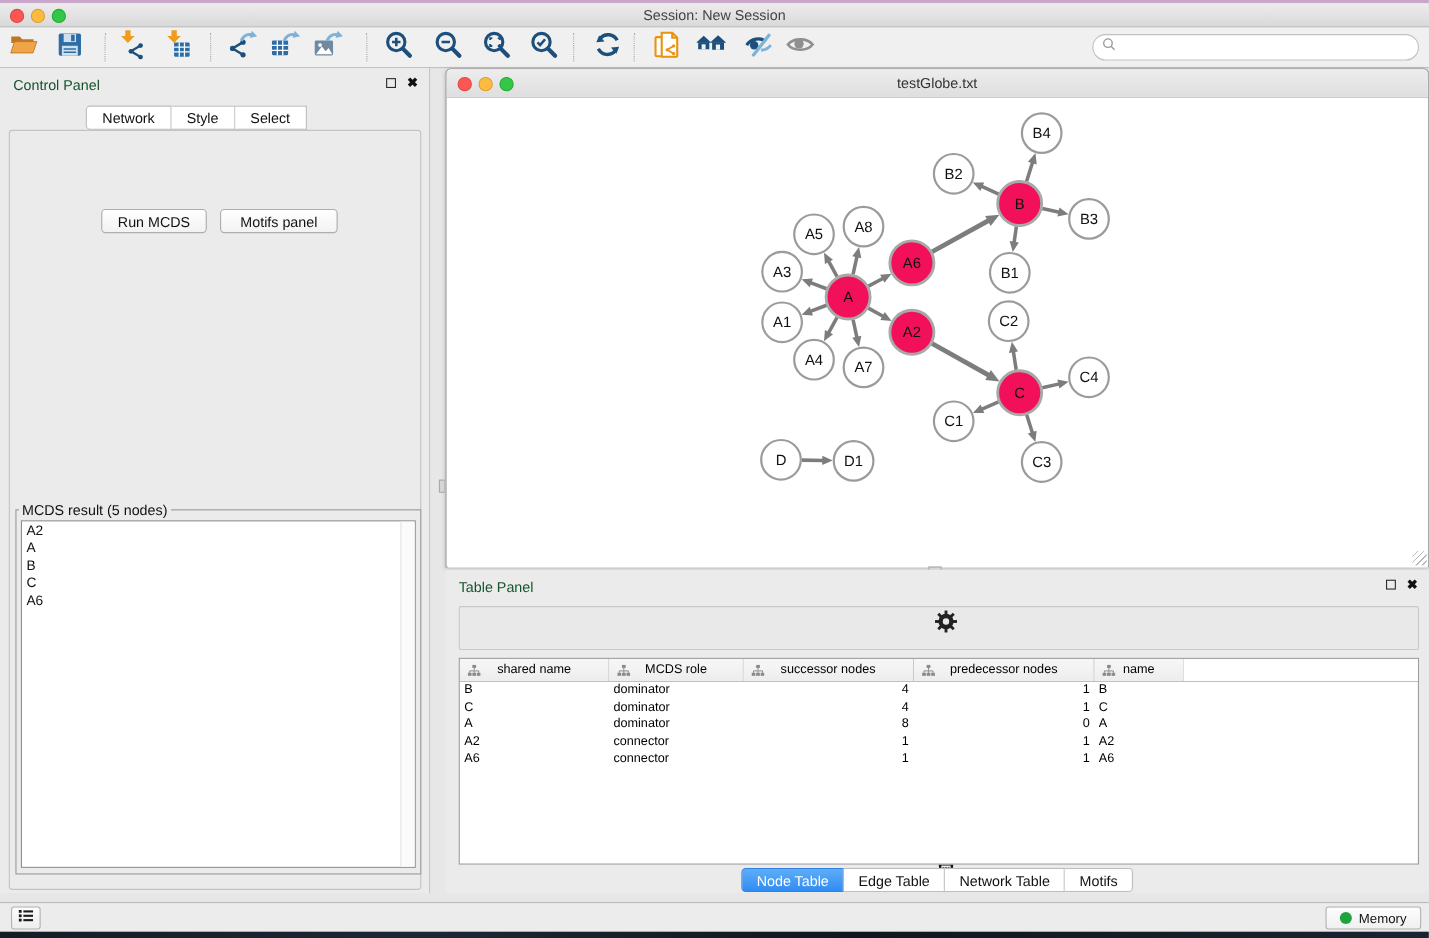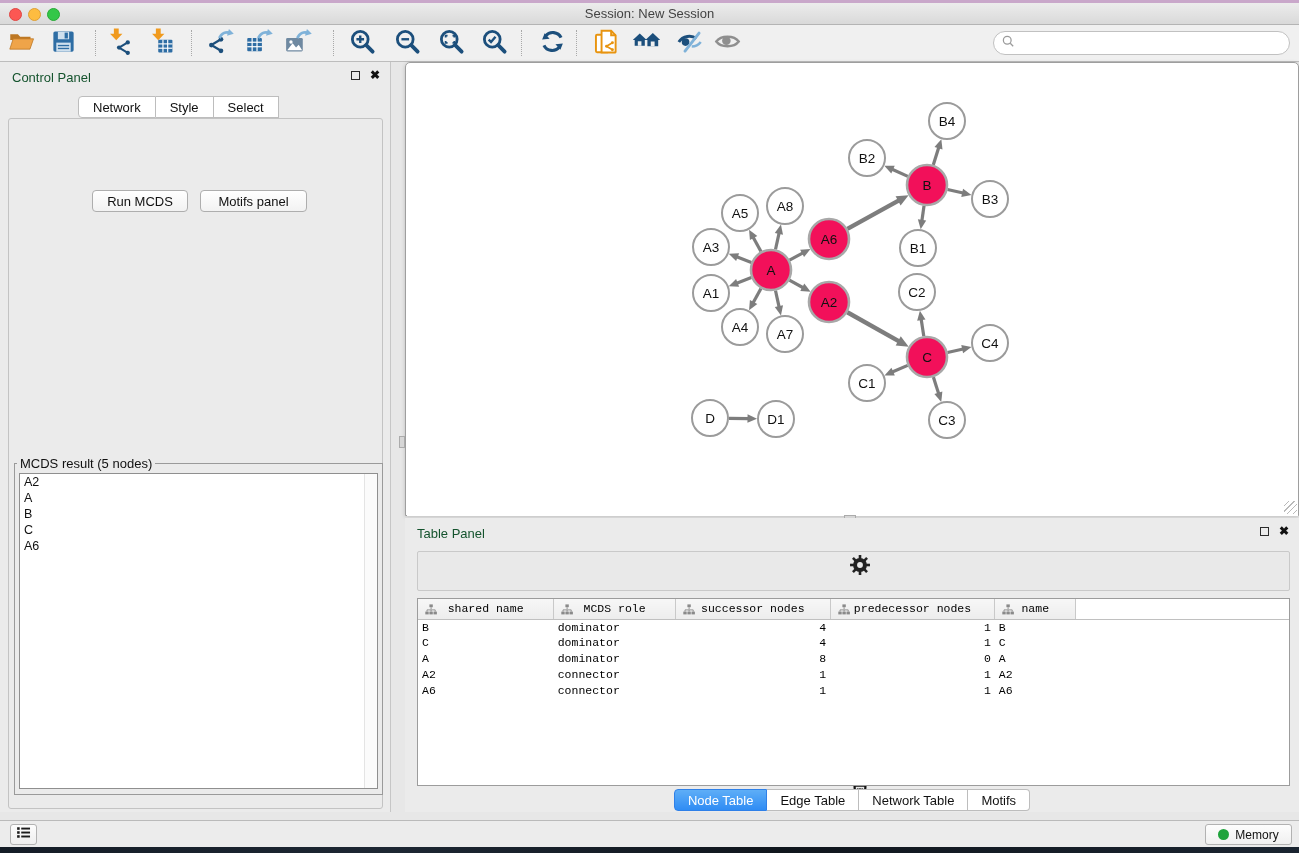--- a/index.html
+++ b/index.html
@@ -66,21 +66,21 @@
   .hscroll-stub { position:absolute; left:438px; bottom:-6px; width:12px; height:6px; background:#d6d6d6; border:1px solid #ababab; }
   .resize-grip { position:absolute; right:1px; bottom:1px; width:13px; height:13px;
     background:repeating-linear-gradient(135deg, transparent 0 3px, #b9b9b9 3px 4px); }
 
   
   .tpanel { position:absolute; left:405px; top:518px; width:894px; height:294px; background:#ebebeb; }
   .tp-toolbar { position:absolute; left:12px; top:33px; width:873px; height:40px; background:#e9e9e9; border:1px solid #c9c9c9; border-radius:2px; display:flex; align-items:center; padding-left:12px; gap:15px;flex-direction:column; }
   .tp-btn { width:30px; height:30px; display:flex; align-items:center; justify-content:center; }
   .fx-label { font-family:"DejaVu Serif", serif; font-style:italic; font-size:17px; color:#9a9a9a; }
   .ntable-wrap { position:absolute; left:12px; top:80px; width:873px; height:188px; background:#fff; border:1px solid #9c9c9c; overflow:hidden; }
-  table.ntable { border-collapse:collapse; table-layout:fixed; font-size:11.5px; color:#000;font-family:Liberation Mono, monospace; }
+  table.ntable { border-collapse:collapse; table-layout:fixed; font-size:11.5px; color:#000; }
   table.ntable th { height:20px; background:linear-gradient(#f7f7f7,#ededed); border-right:1px solid #c9c9c9; border-bottom:1px solid #c0c0c0; font-weight:normal; font-size:11.5px; position:relative; text-align:center; }
   table.ntable th .h-icon { position:absolute; left:7px; top:5px; }
   table.ntable td { height:15.8px; padding:0 4px; overflow:hidden; white-space:nowrap; }
   td.al { text-align:left; padding-left:8px; }
   td.ar { text-align:right; padding-right:14px; }
   td.ar2 { text-align:right; padding-right:8px; }
 
   .tp-tabs { position:absolute; left:0; width:100%; top:271px; display:flex; justify-content:center; }
   .tp-tab { height:22px; padding:0 13px; background:#fff; border:1px solid #bdbdbd; border-left:none; font-size:13px; color:#111; display:flex; align-items:center; }
   .tp-tab:first-child { border-left:1px solid #bdbdbd; border-radius:4px 0 0 4px; }
@@ -320,20 +320,28 @@
       <div class="result-item">A2</div>
           <div class="result-item">A</div>
           <div class="result-item">B</div>
           <div class="result-item">C</div>
           <div class="result-item">A6</div>
         </div>
     </fieldset>
   </div>
 
   <div class="netwin">
+    <div class="win-titlebar">
+      <div class="lights">
+        <div class="light red"></div>
+        <div class="light yellow"></div>
+        <div class="light green"></div>
+      </div>
+      <div class="win-title">testGlobe.txt</div>
+    </div>
     <svg class="net-canvas" id="graph-svg" width="891" height="426">
         <line x1="344.39133153665693" y1="187.5166562442815" x2="329.67801822580634" y2="193.15675968010757" stroke="#7d7d7d" stroke-width="3.2"></line>
         <polygon points="321.74117622873894,196.19921577898342 329.1084330942521,188.8770899758065 332.1150955919647,196.7205573611437" fill="#7d7d7d"></polygon>
         <line x1="344.39133153665693" y1="172.4833437557185" x2="329.67801822580634" y2="166.84324031989243" stroke="#7d7d7d" stroke-width="3.2"></line>
         <polygon points="321.74117622873894,163.80078422101658 332.1150955919647,163.2794426388563 329.1084330942521,171.1229100241935" fill="#7d7d7d"></polygon>
         <line x1="353.96678911489033" y1="161.55183804995966" x2="346.13872854002454" y2="147.15830731552904" stroke="#7d7d7d" stroke-width="3.2"></line>
         <polygon points="342.0776669912897,139.6911941452746 350.30613287694257,146.03014904088997 342.92686809692646,150.04343339493386" fill="#7d7d7d"></polygon>
         <line x1="368.4876344549141" y1="159.4850996346785" x2="372.1233358328506" y2="142.86475047839718" stroke="#7d7d7d" stroke-width="3.2"></line>
         <polygon points="373.9397593026968,134.56110033052897 376.0126190271095,144.73917738677628 367.8066588809809,142.94412360481064" fill="#7d7d7d"></polygon>
         <line x1="353.96678911489033" y1="198.44816195004034" x2="346.13872854002454" y2="212.84169268447096" stroke="#7d7d7d" stroke-width="3.2"></line>

